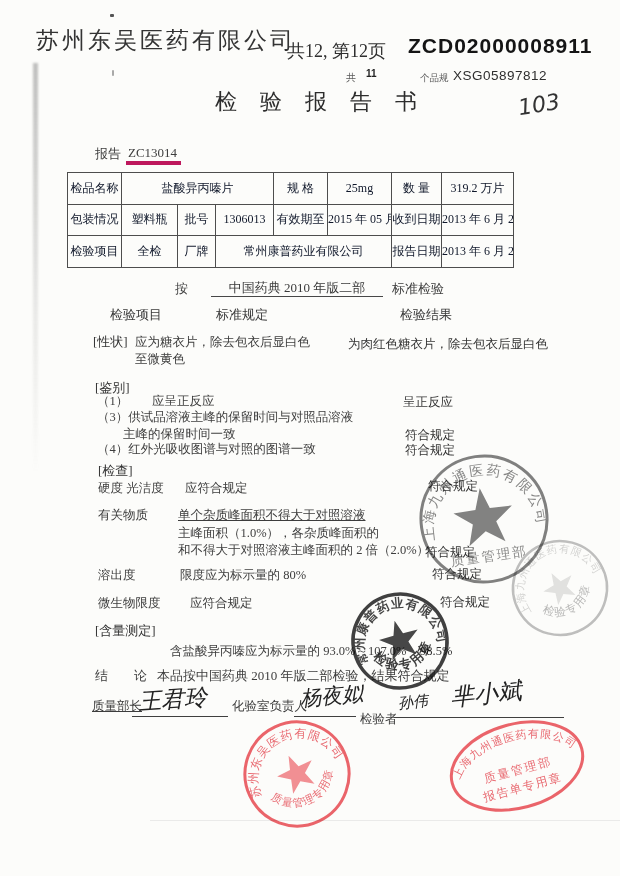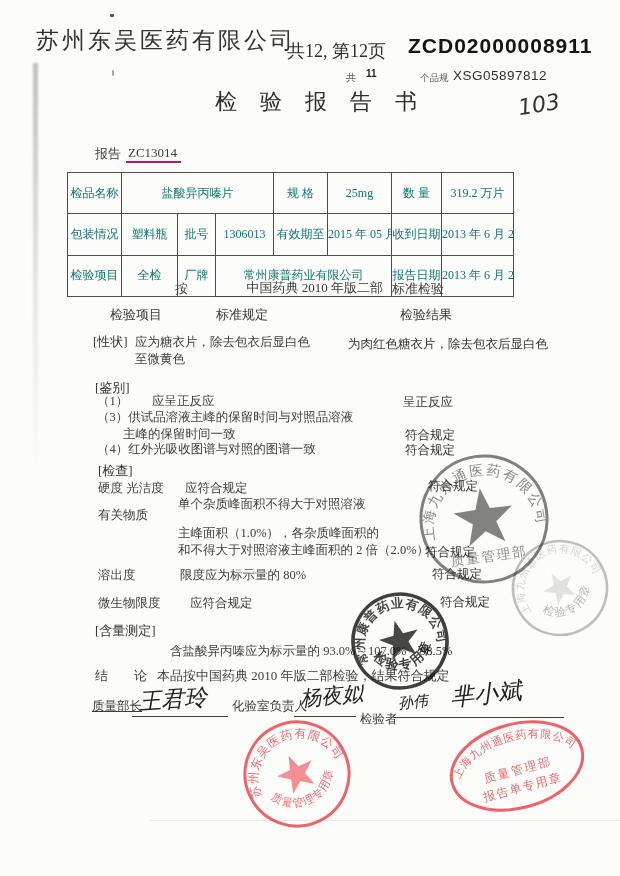--- a/index.html
+++ b/index.html
@@ -12,28 +12,28 @@
   .small{font-size:10px;color:#5a5a5a;}
   .company-header{font-size:23px;letter-spacing:3px;color:#333;}
   .page-info{font-size:18px;color:#2f2f2f;}
   .doc-number{font-size:21px;font-weight:bold;color:#151515;letter-spacing:1px;font-family:"Liberation Sans","DejaVu Sans",sans-serif;}
   .spec-code{font-size:13.5px;color:#2e2e2e;letter-spacing:.5px;font-family:"Liberation Sans","DejaVu Sans",sans-serif;}
   .total-value{font-size:10px;font-weight:bold;color:#222;font-family:"Liberation Sans","DejaVu Sans",sans-serif;}
   .doc-title{font-size:22px;letter-spacing:23px;color:#2c2c2c;font-weight:500;}
   .hw{font-style:italic;color:#222;font-family:"DejaVu Sans",sans-serif;}
   .hw-note{font-size:22px;transform:rotate(-9deg);color:#333;}
   .report-line{font-size:13px;}
-  .report-num{border-bottom:2px solid #be185d;padding:0 4px 1px 2px;}
+  .report-num{border-bottom:4px solid #be185d;padding:0 4px 1px 2px;}
   table.info{
-    position:absolute;left:67px;top:172px;width:446px;height:125px;
-    border-collapse:collapse;table-layout:fixed;font-size:12px;color:#0f766e;
+    position:absolute;left:67px;top:172px;width:446px;height:96px;
+    border-collapse:collapse;table-layout:fixed;font-size:12px;color:#0f172a;
   }
   table.info td{border:1px solid #4d4d4d;text-align:center;padding:0;overflow:hidden;white-space:nowrap;}
   .std-underline{position:absolute;left:211px;top:279px;width:172px;height:17px;
-    border-bottom:1.2px solid #474747;text-align:right;font-size:13px;color:#3a3a3a;}
+    border-bottom:1.2px solid #474747;text-align:center;font-size:13px;color:#3a3a3a;}
   .colhead{font-size:13px;color:#383838;}
   .sec-label{font-size:13px;color:#333;}
   .res{color:#343434;}
   .sig-underline{position:absolute;border-bottom:1.2px solid #3f3f3f;height:1px;}
   .stamp{position:absolute;mix-blend-mode:multiply;pointer-events:none;}
   .streak{position:absolute;left:33px;top:63px;width:5px;height:410px;
     background:linear-gradient(180deg,rgba(120,120,120,.45),rgba(150,150,150,.18) 60%,rgba(160,160,160,0));
     filter:blur(1px);}
   .foldline{position:absolute;left:150px;top:820px;width:470px;height:1px;background:#9a9a9a;opacity:.18;}
   .speck{position:absolute;background:#555;border-radius:1px;}
@@ -124,21 +124,21 @@
   <div class="t res" style="left:405px;top:428px;">符合规定</div>
   <div class="t" style="left:97px;top:442px;">（4）红外光吸收图谱与对照的图谱一致</div>
   <div class="t res" style="left:405px;top:443px;">符合规定</div>
 
   <div class="t sec-label" style="left:98px;top:464px;">[检查]</div>
   <div class="t" style="left:98px;top:481px;">硬度  光洁度</div>
   <div class="t" style="left:185px;top:481px;">应符合规定</div>
   <div class="t res" style="left:428px;top:479px;">符合规定</div>
 
   <div class="t" style="left:98px;top:508px;">有关物质</div>
-  <div class="t" style="left:178px;top:497px;">单个杂质峰面积不得大于对照溶液</div>
+  <div class="t" style="left:178px;top:508px;text-decoration:underline;">单个杂质峰面积不得大于对照溶液</div>
   <div class="t" style="left:178px;top:526px;">主峰面积（1.0%），各杂质峰面积的</div>
   <div class="t" style="left:178px;top:543px;">和不得大于对照溶液主峰面积的 2 倍（2.0%）</div>
   <div class="t res" style="left:425px;top:545px;">符合规定</div>
 
   <div class="t" style="left:98px;top:568px;">溶出度</div>
   <div class="t" style="left:180px;top:568px;">限度应为标示量的 80%</div>
   <div class="t res" style="left:432px;top:567px;">符合规定</div>
 
   <div class="t" style="left:98px;top:596px;">微生物限度</div>
   <div class="t" style="left:190px;top:596px;">应符合规定</div>

